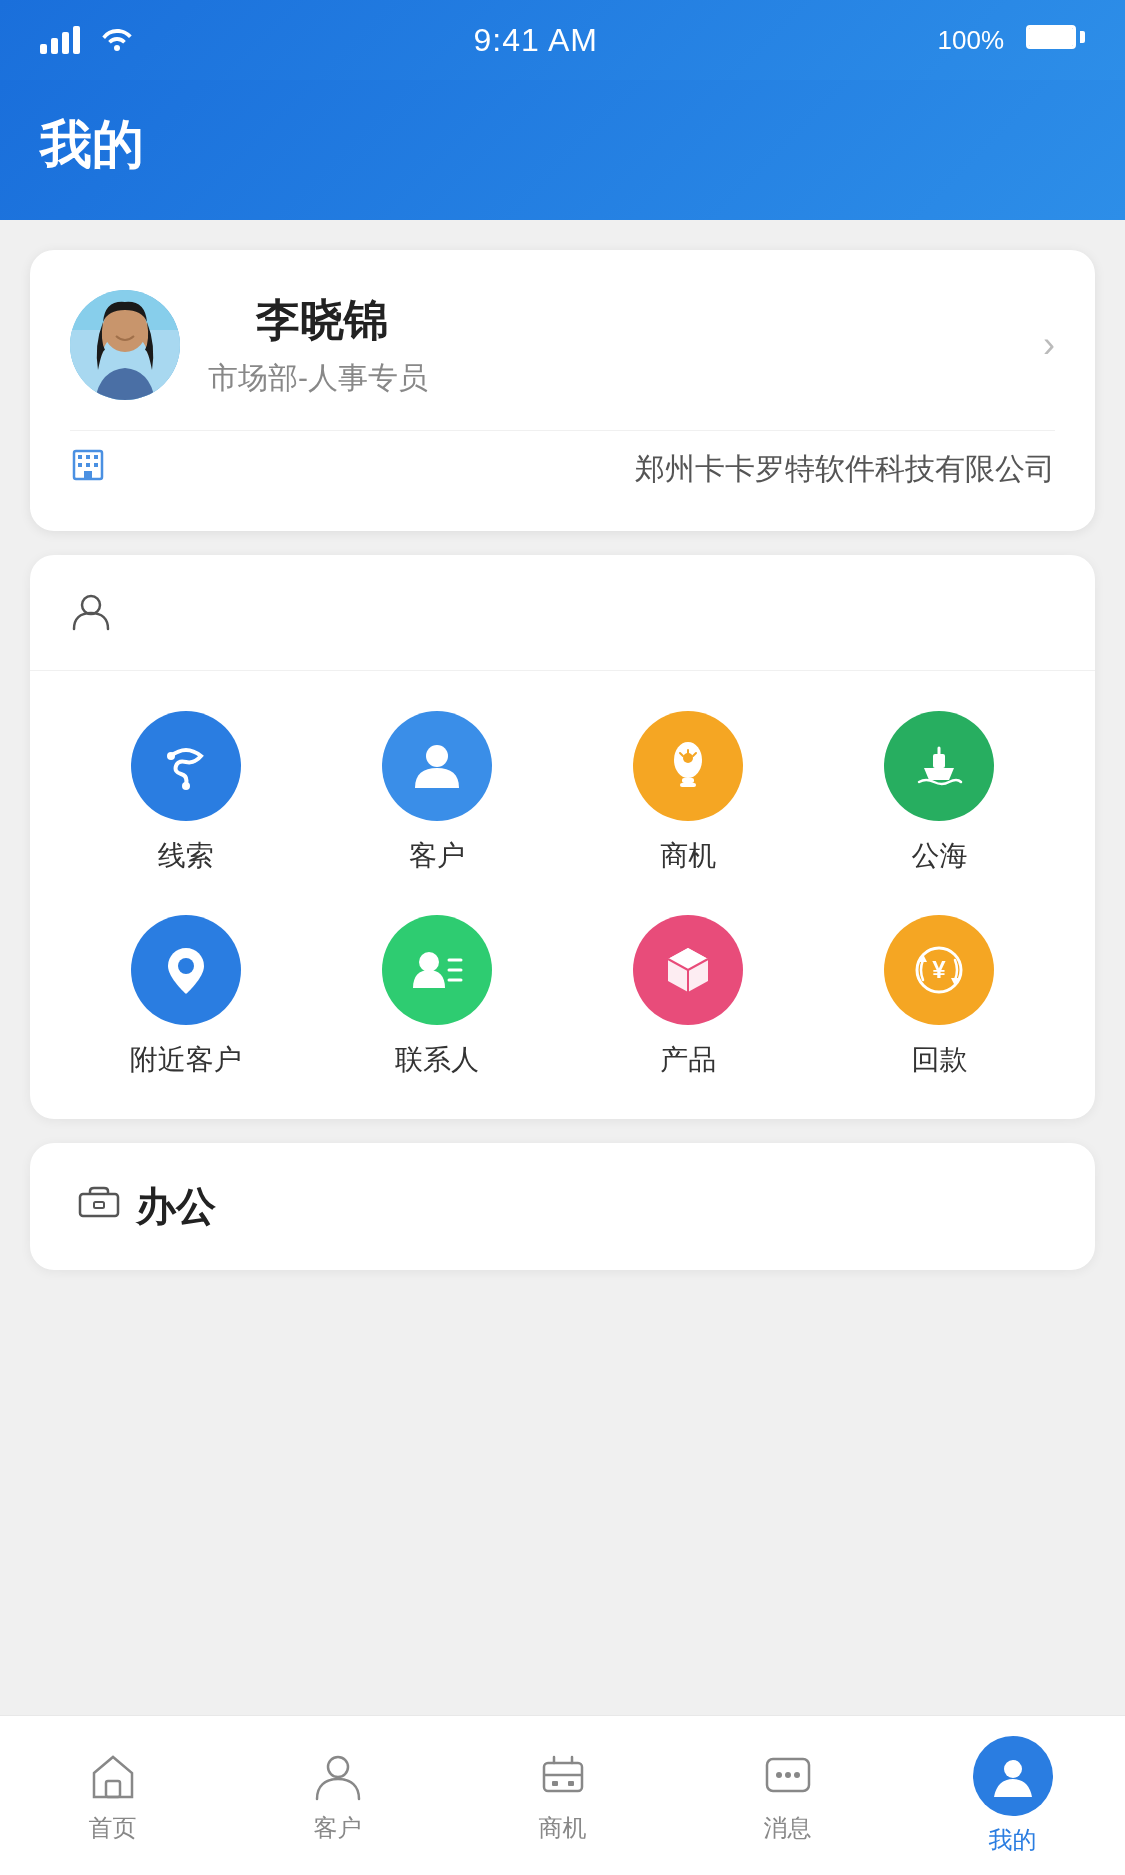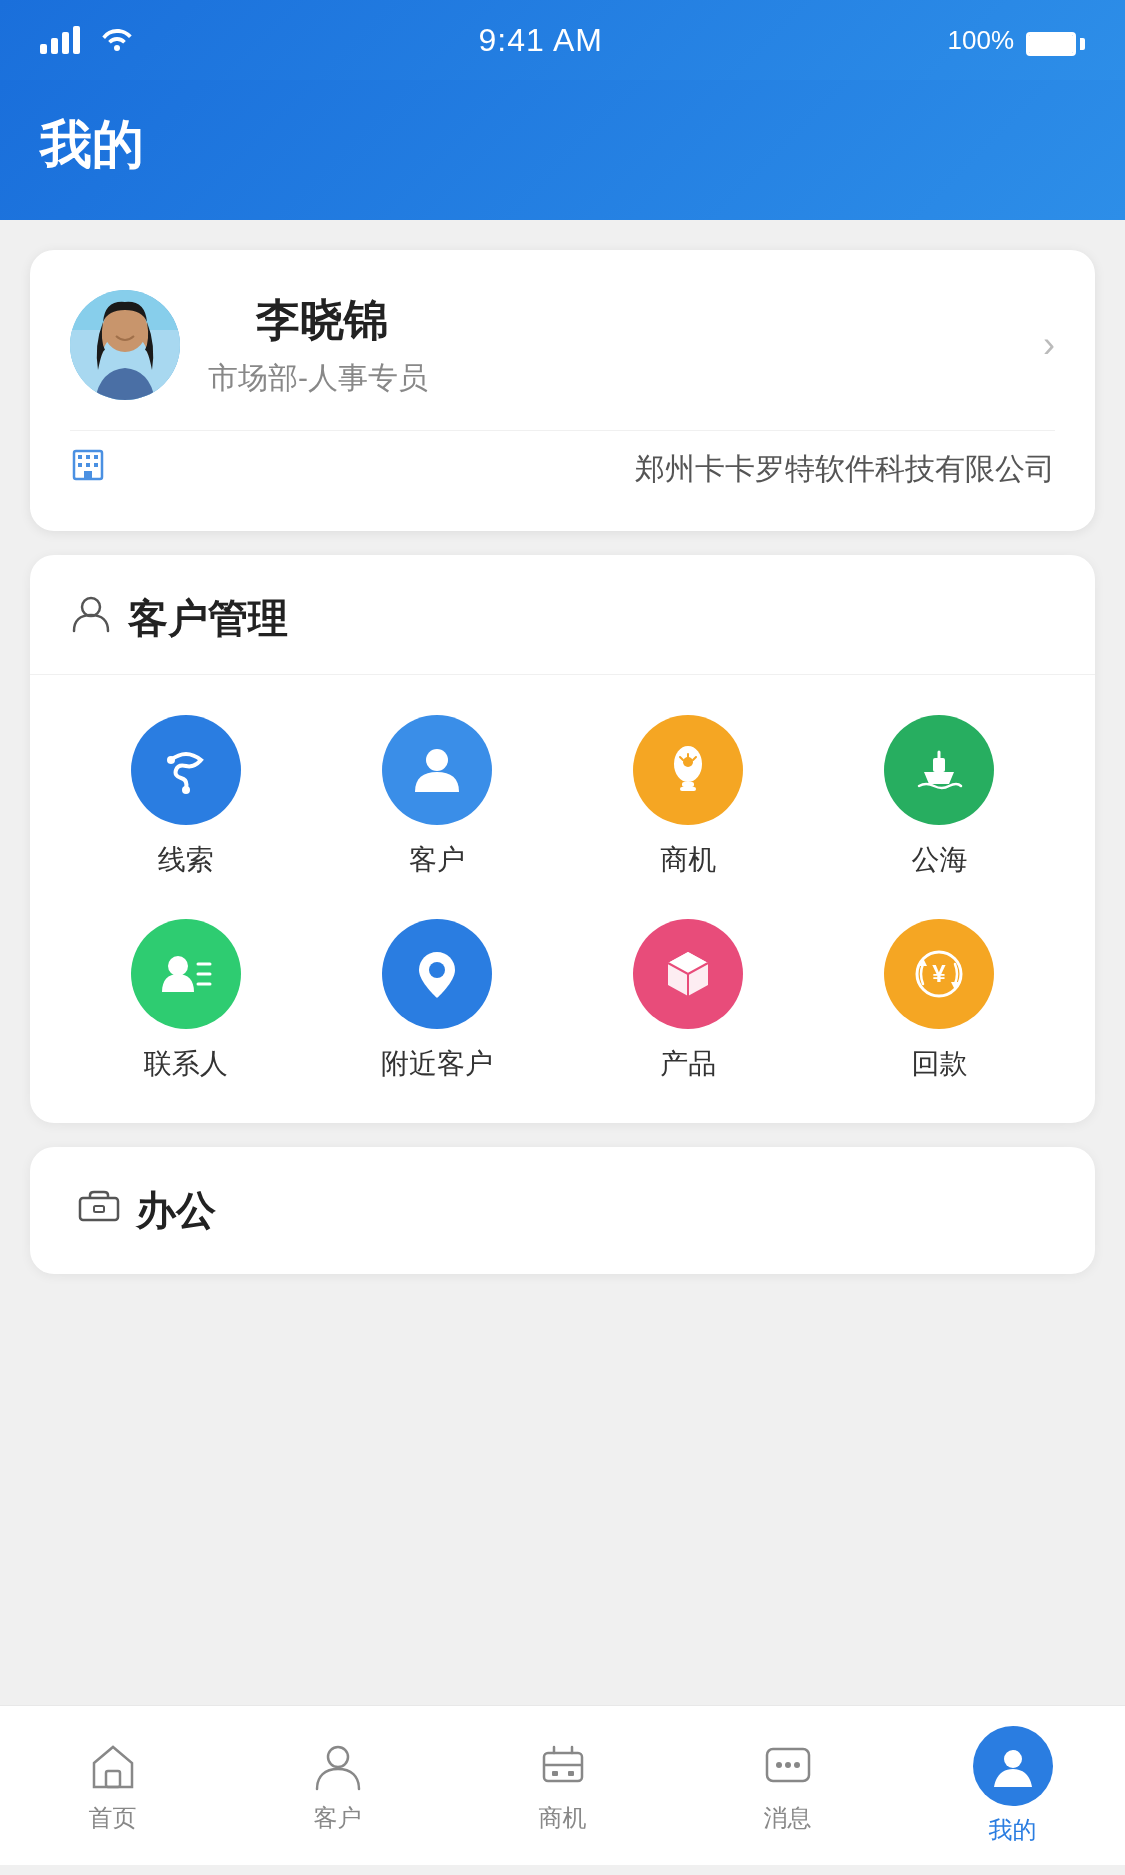--- a/index.html
+++ b/index.html
@@ -50,22 +50,22 @@
     }
 
     .status-center {
       font-size: 32px;
       font-weight: 500;
       letter-spacing: 1px;
     }
 
     .status-right {
       display: flex;
-      align-items: flex-end;
-      gap: 12px;
+      align-items: flex-start;
+      gap: 22px;
       font-size: 26px;
     }
 
     .battery-icon {
       display: flex;
       align-items: center;
       gap: 4px;
     }
 
     .battery-body {
@@ -264,21 +264,21 @@
     .bg-orange { background: #f5a623; }
     .bg-green { background: #27ae60; }
     .bg-green2 { background: #2ecc71; }
     .bg-blue3 { background: #2a7de1; }
     .bg-pink { background: #e84c7a; }
     .bg-orange2 { background: #f5a623; }
 
     
     .bottom-nav {
       position: absolute;
-      bottom: 10px;
+      bottom: 0;
       width: 100%;
       height: 160px;
       background: white;
       border-top: 1px solid #e8e8e8;
       display: flex;
       align-items: center;
       justify-content: space-around;
     }
 
     .nav-item {
@@ -430,21 +430,20 @@
   </div>
 
   <div class="section-card">
     <div class="section-header">
       <span class="section-header-icon">
         <svg width="42" height="42" viewBox="0 0 42 42" fill="none">
           <circle cx="21" cy="14" r="9" stroke="#555" stroke-width="2.5" fill="none"></circle>
           <path d="M4 38 C4 28 10 22 21 22 C32 22 38 28 38 38" stroke="#555" stroke-width="2.5" fill="none" stroke-linecap="round"></path>
         </svg>
       </span>
-      <span class="section-title">客户管理</span>
     </div>
 
     <div class="icon-grid">
 
       <div class="icon-item">
         <div class="icon-circle bg-blue">
           <svg viewBox="0 0 60 60" fill="white">
             <path d="M15 20 Q30 8 45 20 Q38 28 30 26 Q22 24 20 30 Q18 36 25 38 Q32 40 30 48" stroke="white" stroke-width="4" fill="none" stroke-linecap="round"></path>
             <circle cx="30" cy="50" r="4" fill="white"></circle>
             <circle cx="15" cy="20" r="4" fill="white"></circle>
@@ -483,40 +482,40 @@
             <path d="M15 32 L45 32 L40 44 L20 44 Z" fill="white"></path>
             <rect x="24" y="18" width="12" height="14" rx="2" fill="white"></rect>
             <path d="M30 12 L30 18" stroke="white" stroke-width="3" stroke-linecap="round"></path>
             <path d="M10 46 Q17 42 25 46 Q33 50 40 46 Q48 42 52 46" stroke="white" stroke-width="2.5" fill="none" stroke-linecap="round"></path>
           </svg>
         </div>
         <span class="icon-label">公海</span>
       </div>
 
       <div class="icon-item">
+        <div class="icon-circle bg-blue3">
+          <svg viewBox="0 0 60 60" fill="white">
+            <path d="M30 8 C20 8 12 16 12 26 C12 38 30 54 30 54 C30 54 48 38 48 26 C48 16 40 8 30 8Z" fill="white"></path>
+            <circle cx="30" cy="26" r="8" fill="#2a7de1"></circle>
+          </svg>
+        </div>
+        <span class="icon-label">附近客户</span>
+      </div>
+
+      <div class="icon-item">
         <div class="icon-circle bg-green2">
           <svg viewBox="0 0 60 60" fill="white">
             <circle cx="22" cy="22" r="10" fill="white"></circle>
             <path d="M6 48 C6 36 12 30 22 30 C32 30 38 36 38 48" fill="white"></path>
             <line x1="42" y1="20" x2="54" y2="20" stroke="white" stroke-width="3" stroke-linecap="round"></line>
             <line x1="42" y1="30" x2="54" y2="30" stroke="white" stroke-width="3" stroke-linecap="round"></line>
             <line x1="42" y1="40" x2="54" y2="40" stroke="white" stroke-width="3" stroke-linecap="round"></line>
           </svg>
         </div>
         <span class="icon-label">联系人</span>
-      </div>
-
-      <div class="icon-item">
-        <div class="icon-circle bg-blue3">
-          <svg viewBox="0 0 60 60" fill="white">
-            <path d="M30 8 C20 8 12 16 12 26 C12 38 30 54 30 54 C30 54 48 38 48 26 C48 16 40 8 30 8Z" fill="white"></path>
-            <circle cx="30" cy="26" r="8" fill="#2a7de1"></circle>
-          </svg>
-        </div>
-        <span class="icon-label">附近客户</span>
       </div>
 
       <div class="icon-item">
         <div class="icon-circle bg-pink">
           <svg viewBox="0 0 60 60" fill="white">
             <path d="M30 8 L50 19 L50 41 L30 52 L10 41 L10 19 Z" fill="white" opacity="0.9"></path>
             <path d="M30 8 L50 19 L30 30 L10 19 Z" fill="white"></path>
             <path d="M30 30 L30 52" stroke="#e84c7a" stroke-width="2" fill="none"></path>
             <path d="M10 19 L30 30 L50 19" stroke="#e84c7a" stroke-width="2" fill="none"></path>
           </svg>

